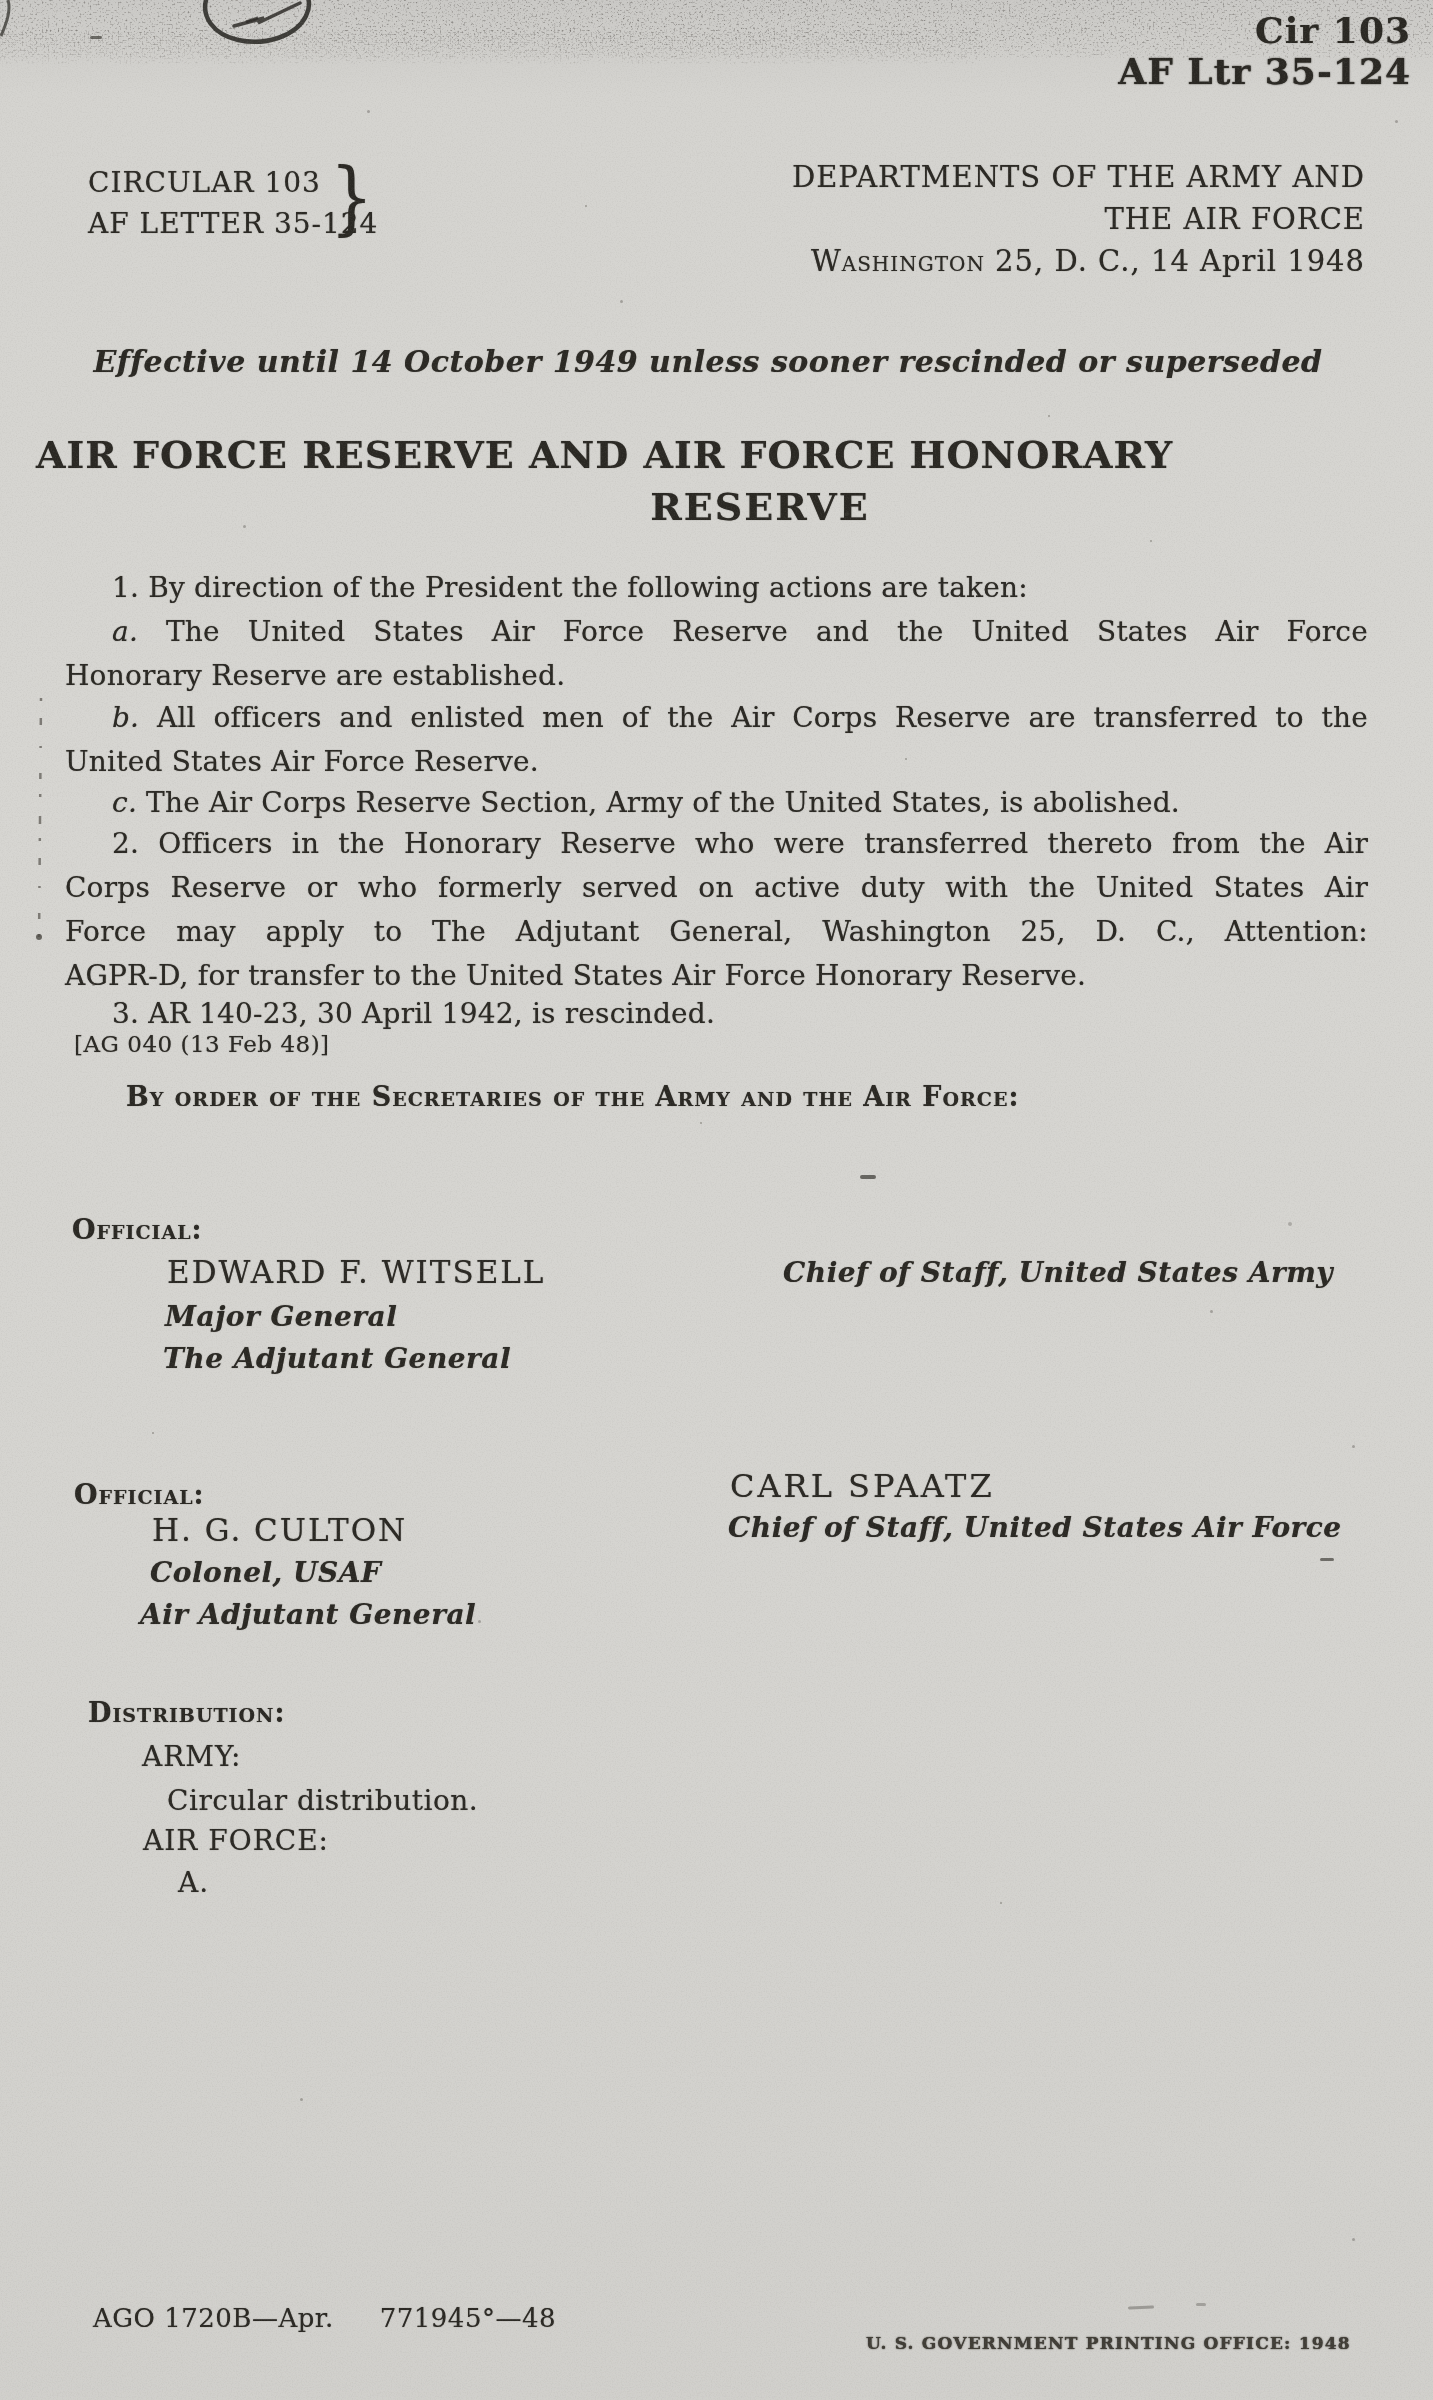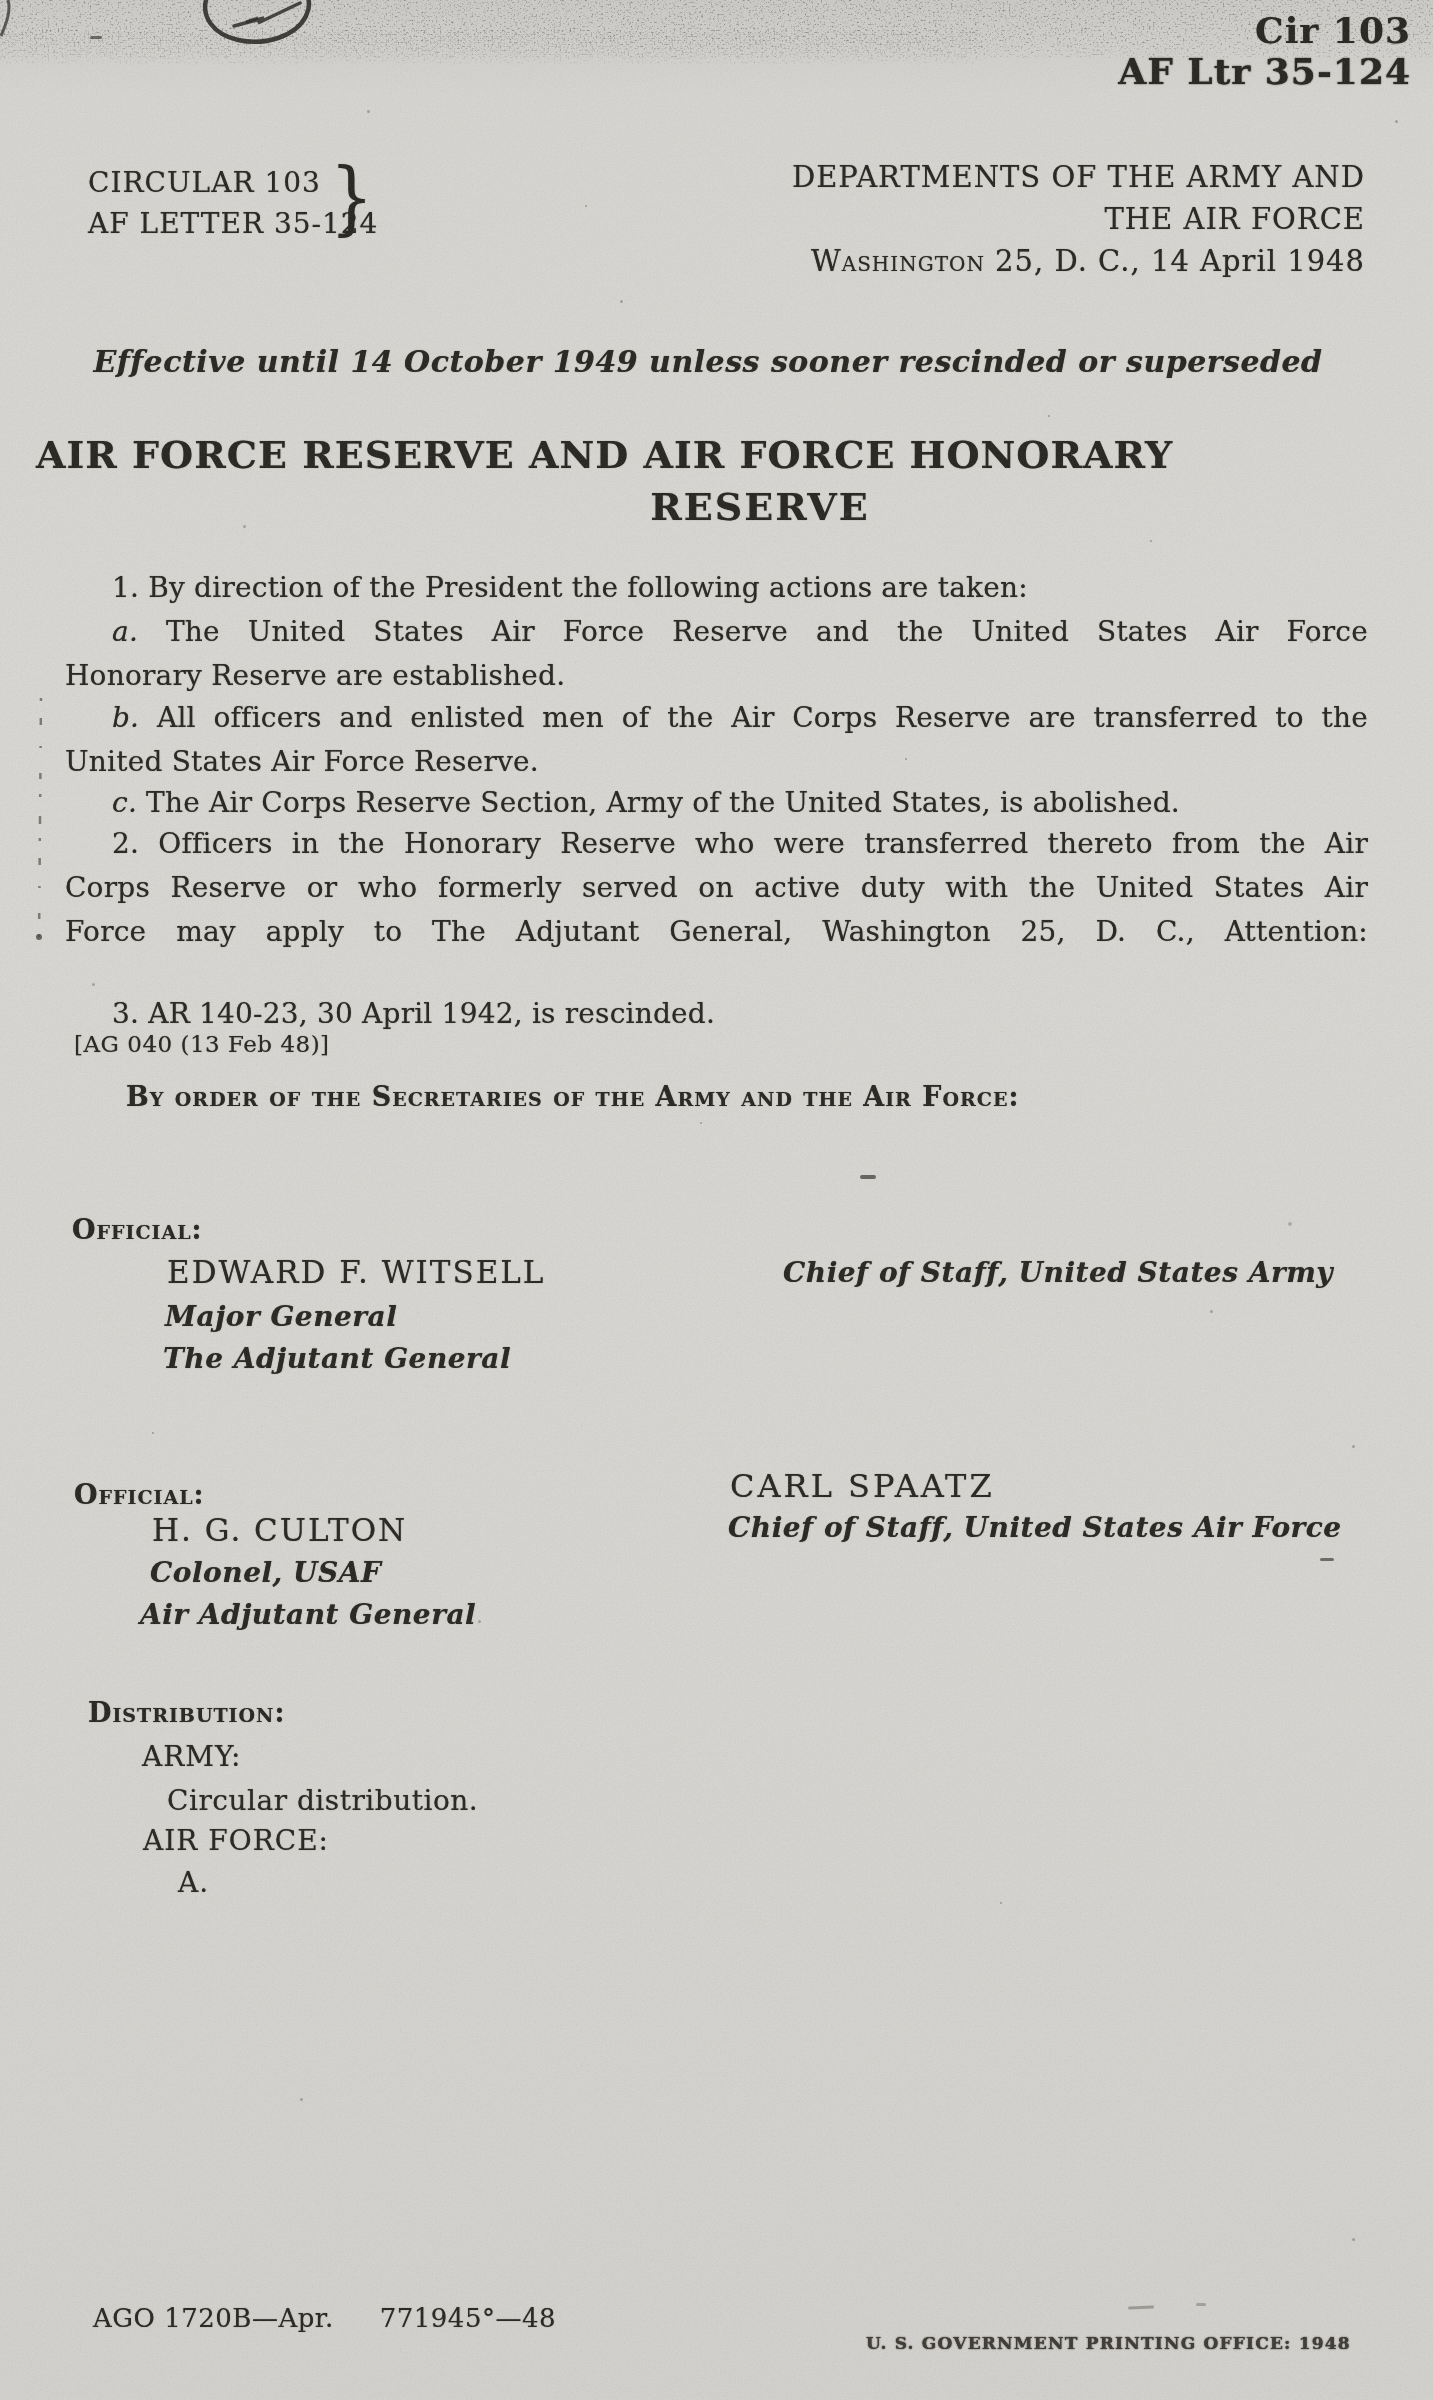--- a/index.html
+++ b/index.html
@@ -81,20 +81,21 @@
 
   <div class="bl ind ink" style="top:571px"><span>1. By direction of the President the following actions are taken:</span></div>
   <div class="bl ind j ink" style="top:615px"><i>a.</i> <span>The United States Air Force Reserve and the United States Air Force</span></div>
   <div class="bl ink" style="top:659px"><span>Honorary Reserve are established.</span></div>
   <div class="bl ind j ink" style="top:701px"><i>b.</i> <span>All officers and enlisted men of the Air Corps Reserve are transferred to the</span></div>
   <div class="bl ind ink" style="top:786px"><i>c.</i> <span>The Air Corps Reserve Section, Army of the United States, is abolished.</span></div>
   <div class="bl ink" style="top:745px"><span>United States Air Force Reserve.</span></div>
   <div class="bl ind j ink" style="top:827px"><span>2. Officers in the Honorary Reserve who were transferred thereto from the Air</span></div>
   <div class="bl j ink" style="top:871px"><span>Corps Reserve or who formerly served on active duty with the United States Air</span></div>
   <div class="bl j ink" style="top:915px"><span>Force may apply to The Adjutant General, Washington 25, D. C., Attention:</span></div>
+  <div class="bl ink" style="top:959px"><span>AGPR-D, for transfer to the United States Air Force Honorary Reserve.</span></div>
   <div class="bl ind ink" style="top:997px"><span>3. AR 140-23, 30 April 1942, is rescinded.</span></div>
 
   <div class="abs ink" style="top:1031px;left:74px;font-size:23px;letter-spacing:.5px;">[AG 040 (13 Feb 48)]</div>
 
   <div class="abs ink sc" style="top:1081px;left:126px;font-size:27px;font-weight:bold;letter-spacing:1px;">By order of the Secretaries of the Army and the Air Force:</div>
 
   <div class="mark" style="top:1175px;left:860px;width:16px;height:4px;opacity:.8;"></div>
   <div class="abs ink offlabel" style="top:1214px;left:72px;">Official:</div>
   <div class="abs ink bi" style="top:1256px;left:783px;font-size:28px;letter-spacing:.5px;">Chief of Staff, United States Army</div>
   <div class="abs ink" style="top:1254px;left:167px;font-size:31px;letter-spacing:2px;">EDWARD F. WITSELL</div>

